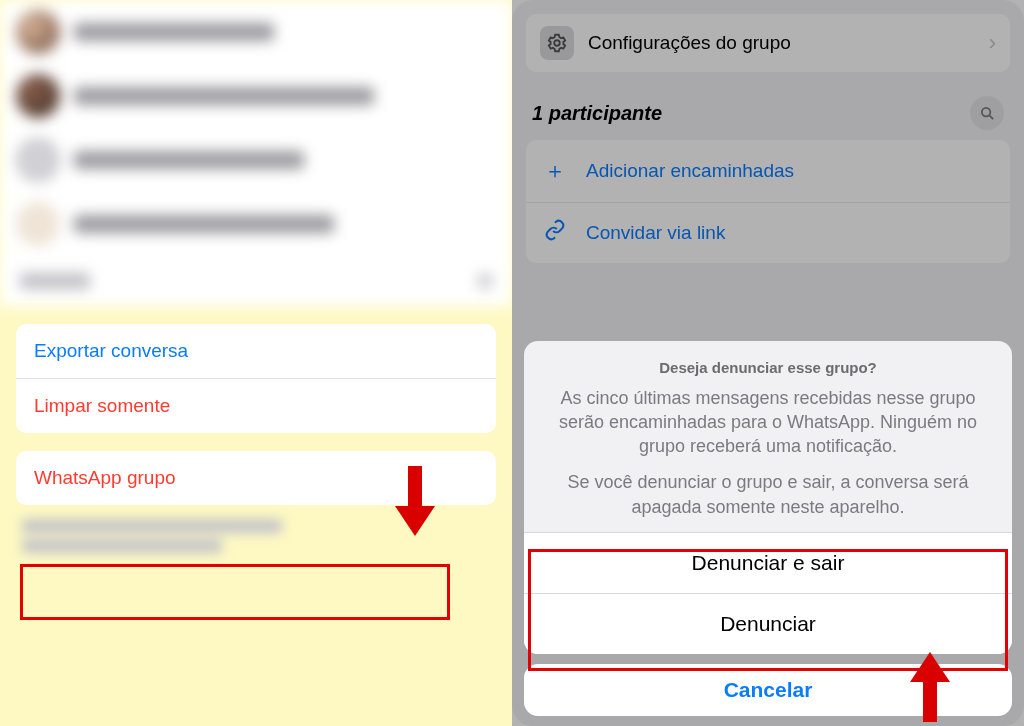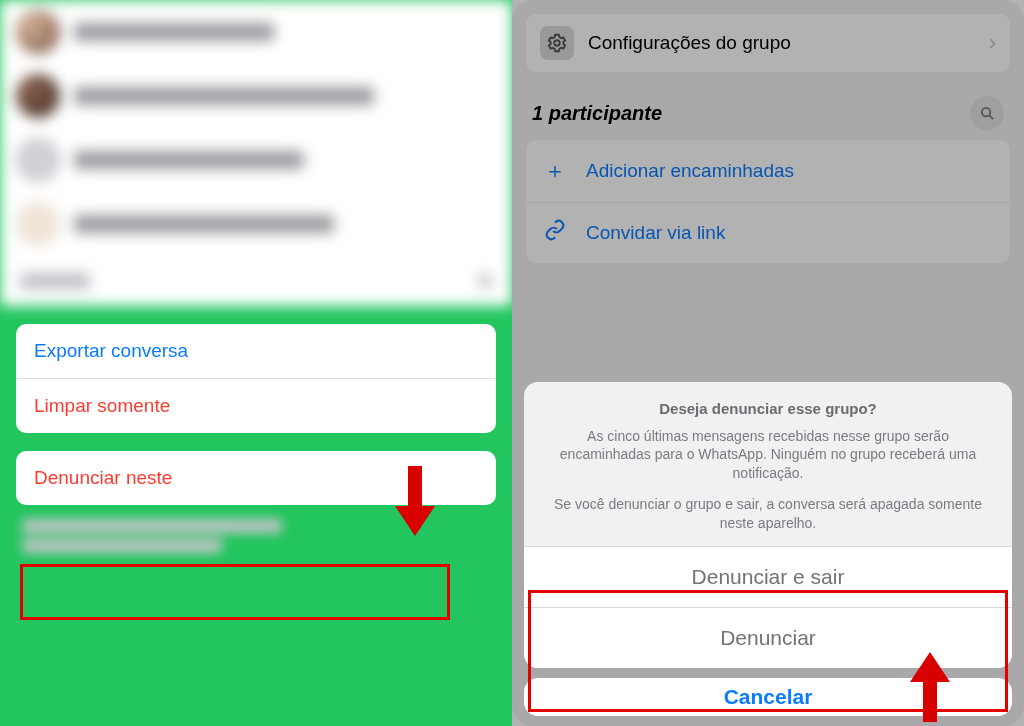--- a/index.html
+++ b/index.html
@@ -1,20 +1,20 @@
 <!DOCTYPE html>
 <html><head>
 <meta charset="utf-8">
 <style>
   * { box-sizing: border-box; margin: 0; padding: 0; }
   html, body { width: 1024px; height: 726px; font-family: -apple-system, Helvetica, Arial, sans-serif; }
   body { display: flex; background: #fff; }
 
   .pane { position: relative; height: 726px; }
-  .pane-left { width: 512px; background: #22c55e; }
+  .pane-left { width: 512px; background: #fef9c3; }
   .pane-right { width: 512px; background: #f2f2f7; position: relative; border-radius: 21px; }
 
   
   .blurred-list {
     filter: blur(7px);
     padding: 0 0 0 0;
   }
   .blurred-row {
     display: flex; align-items: center;
     height: 64px; padding: 0 16px;
@@ -109,28 +109,28 @@
     position:absolute; left:12px; right:12px; bottom:10px;
   }
   .sheet {
     background:#f1f1f4; border-radius:14px; overflow:hidden;
     text-align:center;
   }
   .sheet-head {
     padding: 18px 20px 1px 20px;
   }
   .sheet-title { font-size:15px; font-weight:600; color:#6b6b70; margin-bottom:10px; }
-  .sheet-text { font-size:14px; color:#7a7a80; line-height:1.35; margin-bottom:12px; }
+  .sheet-text { font-size:18px; color:#7a7a80; line-height:1.35; margin-bottom:12px; }
   .sheet-btn {
-    padding:18px 10px; font-size:21px; color:#737373;
+    padding:18px 10px; font-size:21px; color:#000000;
     border-top:1px solid #d8d8dc; background:#fff;
   }
   .cancel {
     background:#fff; border-radius:14px; margin-top:10px;
-    text-align:center; padding:7px 10px; font-size:21px; font-weight:600;
+    text-align:center; padding:14px 10px; font-size:21px; font-weight:600;
     color:#0a7cff;
   }
 
   .sheet-highlight {
     position:absolute; border:3px solid #e40000; pointer-events:none;
   }
 
   
   .arrow-down, .arrow-up {
     position:absolute; width:40px; height:70px; pointer-events:none;
@@ -176,21 +176,21 @@
         <div class="chev"></div>
     </div>
   </div>
 
   <div class="card">
     <div class="card-row blue">Exportar conversa</div>
     <div class="card-row red">Limpar somente</div>
   </div>
 
   <div class="card">
-    <div class="card-row red">Denunciar neste</div>
+    <div class="card-row red">WhatsApp grupo</div>
   </div>
 
   <div class="blurred-footer">
     <div style="width:260px"></div>
     <div style="width:200px"></div>
   </div>
 
   <div class="highlight-box" style="left:20px; top:564px; width:430px; height:56px;"></div>
 
   <div class="arrow-down" style="left:395px; top:466px;">

